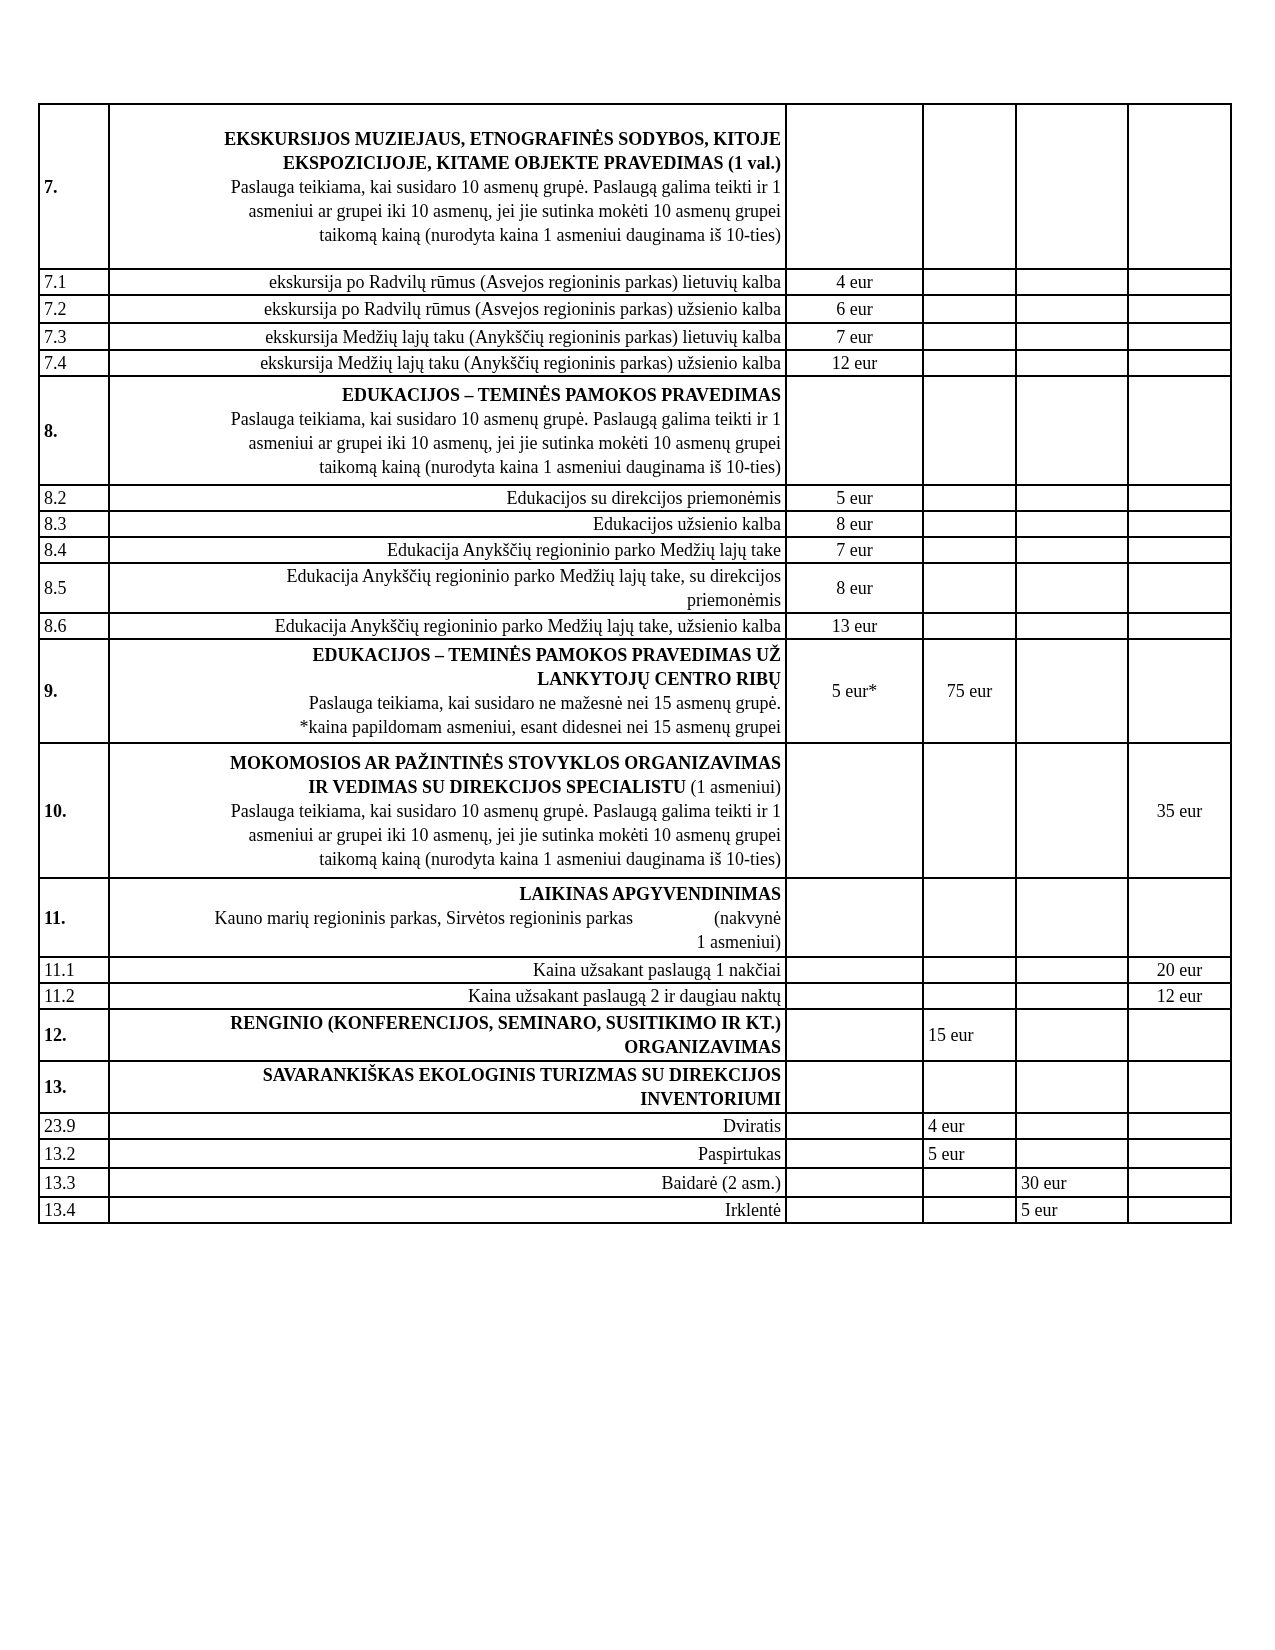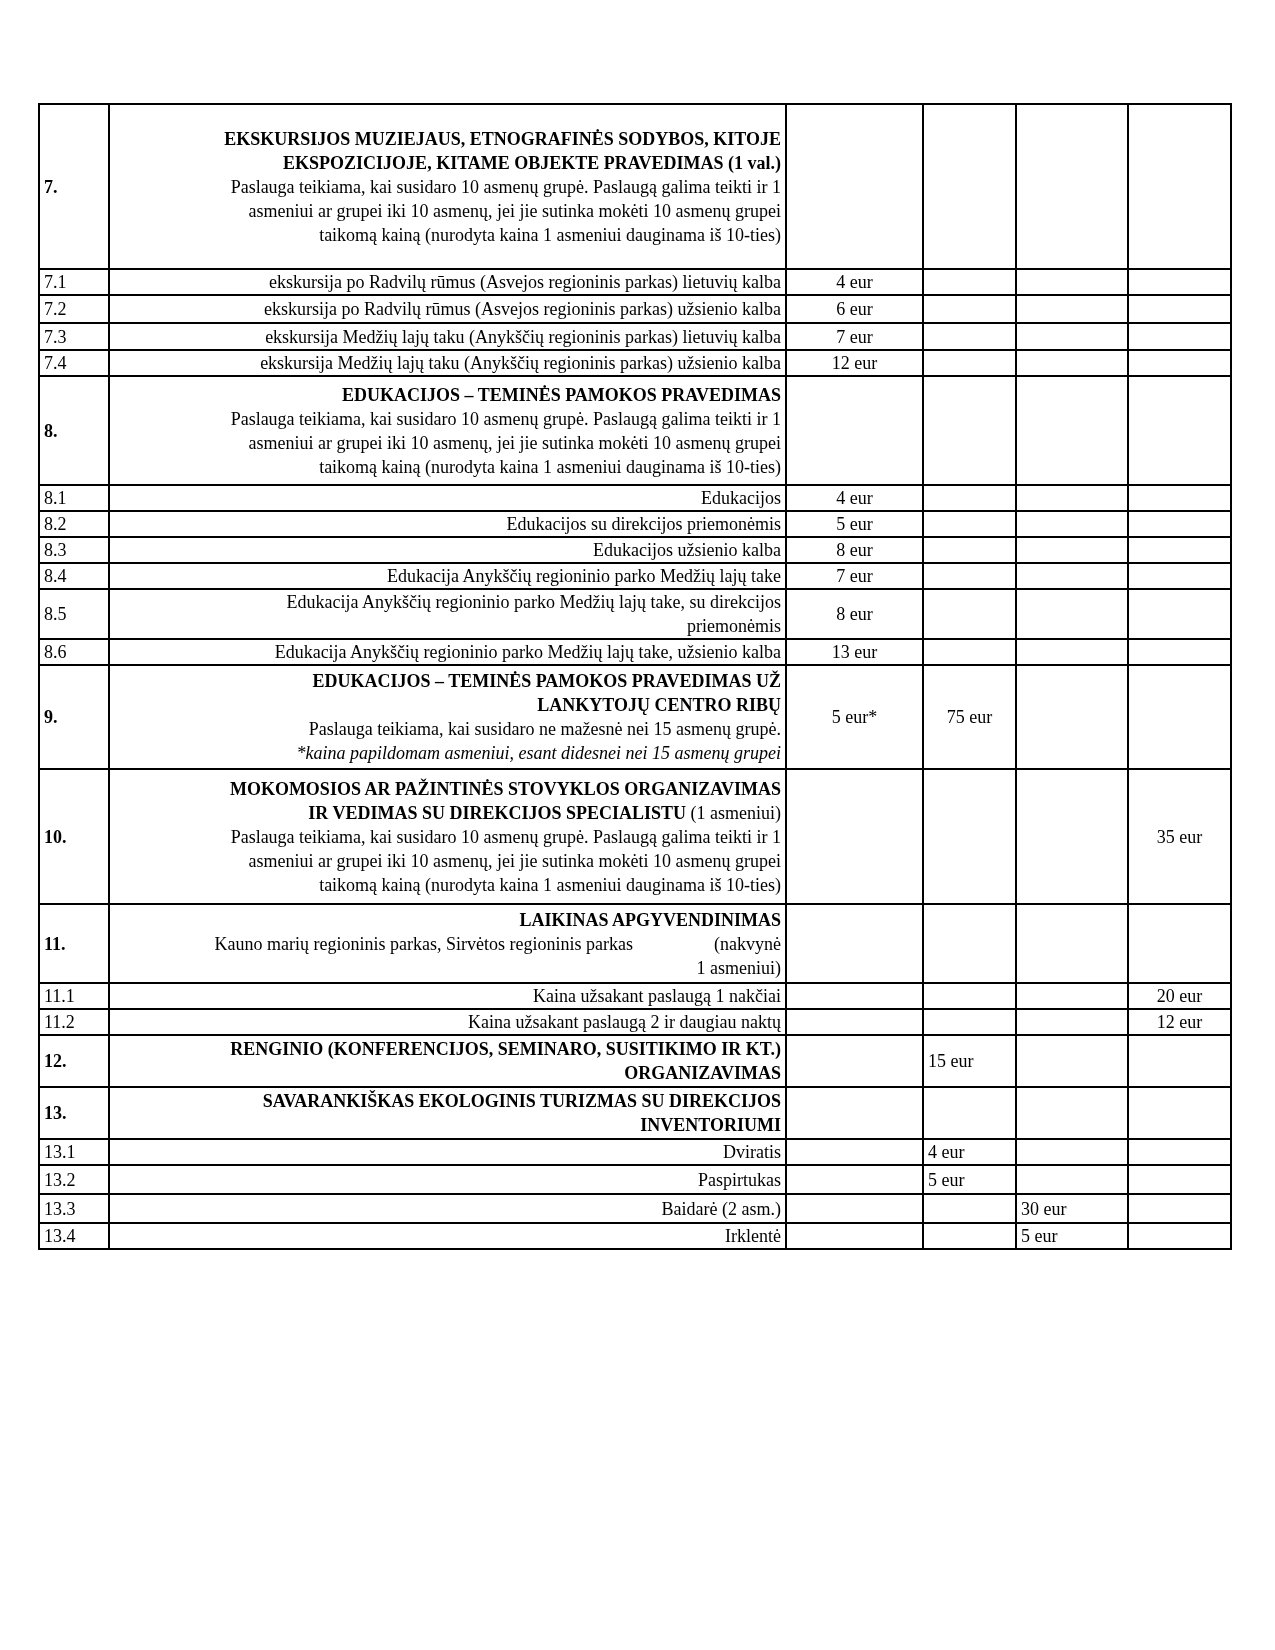--- a/index.html
+++ b/index.html
@@ -37,21 +37,21 @@
     overflow: hidden;
   }
   td.numcell { text-align: left; }
   td.numcell.major { font-weight: bold; }
   td.desc { text-align: right; }
   td.price-c { text-align: center; }
   td.price-l { text-align: left; }
   .t { font-weight: bold; white-space: pre-wrap; }
   .t .n { font-weight: normal; }
   .p { font-weight: normal; white-space: pre-wrap; margin-left: 16px; }
-  .i { font-style: italic; white-space: pre-wrap; }
+  .i { white-space: pre-wrap; }
 </style>
 </head>
 <body>
 
 <div class="sheet">
   <table class="price-table">
     <colgroup>
       <col style="width:70px">
         <col style="width:677px">
         <col style="width:137px">
@@ -117,28 +117,20 @@
 asmeniui ar grupei iki 10 asmenų, jei jie sutinka mokėti 10 asmenų grupei
 taikomą kainą (nurodyta kaina 1 asmeniui dauginama iš 10-ties)</div>
       </td>
       <td class="price-c"></td>
       <td class="price-c"></td>
       <td class="price-c"></td>
       <td class="price-c"></td>
     </tr>
 
     <tr style="height:26px">
-      <td class="numcell">8.1</td>
-      <td class="desc">Edukacijos</td>
-      <td class="price-c">4 eur</td>
-      <td class="price-c"></td>
-      <td class="price-c"></td>
-      <td class="price-c"></td>
-    </tr>
-    <tr style="height:26px">
       <td class="numcell">8.2</td>
       <td class="desc">Edukacijos su direkcijos priemonėmis</td>
       <td class="price-c">5 eur</td>
       <td class="price-c"></td>
       <td class="price-c"></td>
       <td class="price-c"></td>
     </tr>
     <tr style="height:26px">
       <td class="numcell">8.3</td>
       <td class="desc">Edukacijos užsienio kalba</td>
@@ -252,21 +244,21 @@
         <div class="t">SAVARANKIŠKAS EKOLOGINIS TURIZMAS SU DIREKCIJOS
 INVENTORIUMI</div>
       </td>
       <td class="price-c"></td>
       <td class="price-c"></td>
       <td class="price-c"></td>
       <td class="price-c"></td>
     </tr>
 
     <tr style="height:26px">
-      <td class="numcell">13.1</td>
+      <td class="numcell">23.9</td>
       <td class="desc">Dviratis</td>
       <td class="price-c"></td>
       <td class="price-l">4 eur</td>
       <td class="price-c"></td>
       <td class="price-c"></td>
     </tr>
     <tr style="height:29px">
       <td class="numcell">13.2</td>
       <td class="desc">Paspirtukas</td>
       <td class="price-c"></td>

